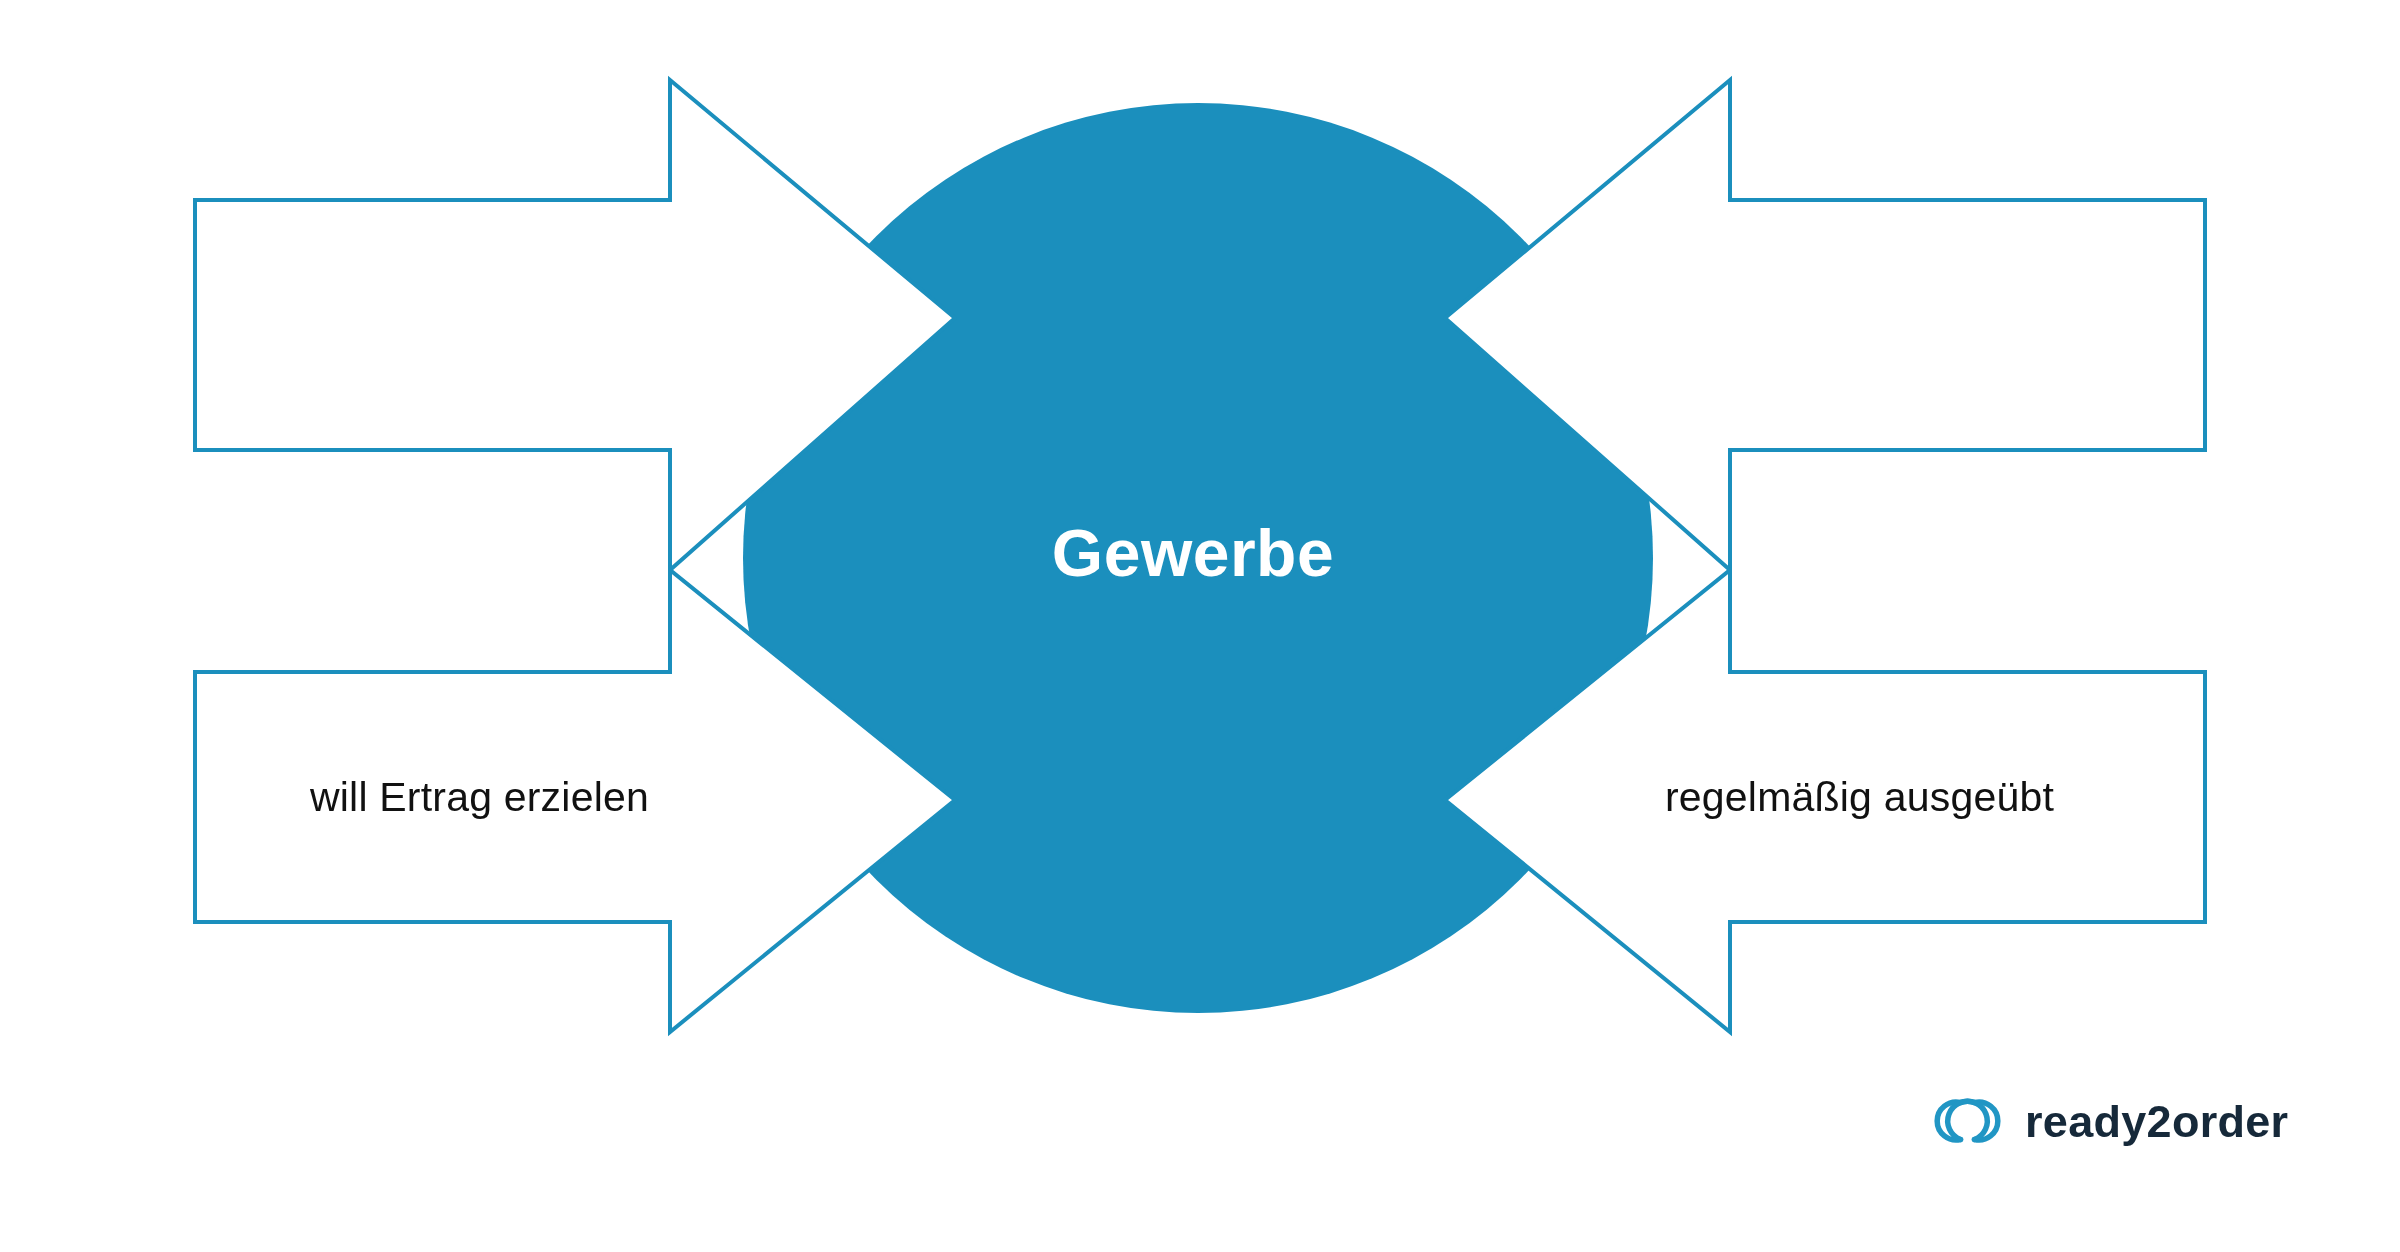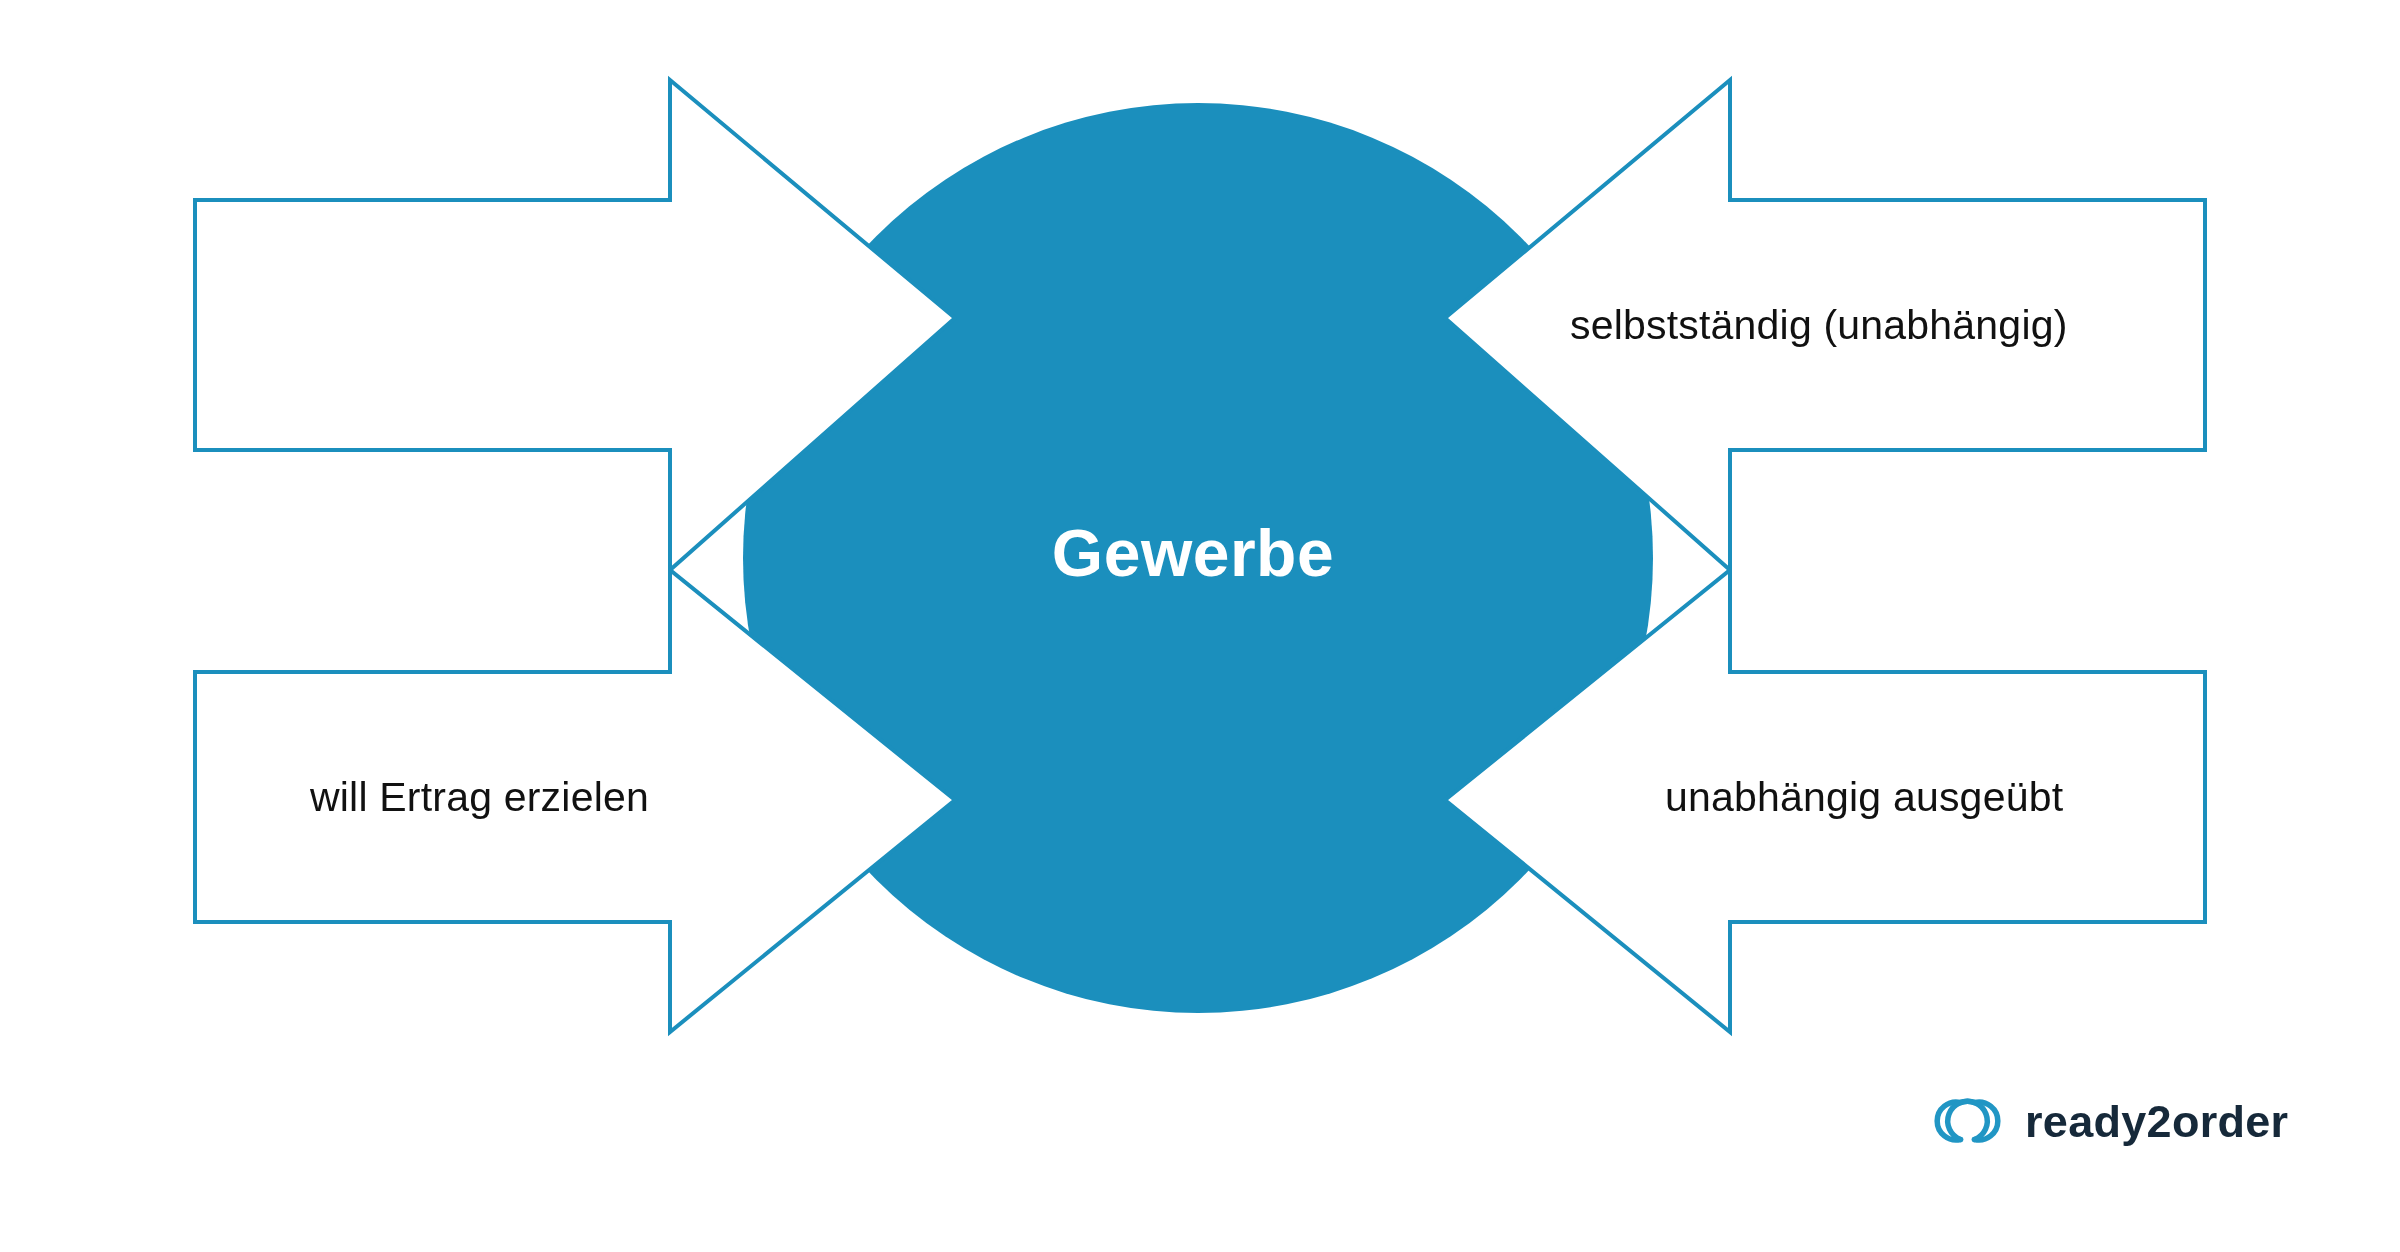--- a/index.html
+++ b/index.html
@@ -89,25 +89,24 @@
     <polygon class="arrow" id="arrow-bl" points="195,672 670,672 670,570 955,800 670,1032 670,922 195,922" fill="#ffffff" stroke="#1b8fbd" stroke-width="4" stroke-linejoin="miter"></polygon>
 
     <polygon class="arrow" id="arrow-tr" points="2205,200 1730,200 1730,80 1445,318 1730,570 1730,450 2205,450" fill="#ffffff" stroke="#1b8fbd" stroke-width="4" stroke-linejoin="miter"></polygon>
 
     <polygon class="arrow" id="arrow-br" points="2205,672 1730,672 1730,570 1445,800 1730,1032 1730,922 2205,922" fill="#ffffff" stroke="#1b8fbd" stroke-width="4" stroke-linejoin="miter"></polygon>
   </svg>
 
   <div class="center-label" style="color: rgb(255, 255, 255);">Gewerbe</div>
 
 
-  <div class="arrow-label label-tr">selbstständig (unabhängig)</div>
 
   <div class="arrow-label label-bl">will Ertrag erzielen</div>
 
-  <div class="arrow-label label-br">unabhängig ausgeübt</div>
+  <div class="arrow-label label-br">regelmäßig ausgeübt</div>
 
   <div id="brand">
     <svg id="brand-mark" width="75" height="52" viewBox="0 0 75 52">
       <path d="M30.5 7.5 A19 19 0 1 0 30.5 44.5" fill="none" stroke-width="5.5" stroke-linecap="round" stroke="#2196c4"></path>
       <path d="M44.5 7.5 A19 19 0 1 1 44.5 44.5" fill="none" stroke-width="5.5" stroke-linecap="round" stroke="#2196c4"></path>
       <path d="M30.5 7.5 A19 19 0 0 1 44.5 44.5" fill="none" stroke-width="5.5" stroke-linecap="round" stroke="#2196c4"></path>
       <path d="M44.5 7.5 A19 19 0 0 0 30.5 44.5" fill="none" stroke-width="5.5" stroke-linecap="round" stroke="#2196c4"></path>
     </svg>
     <span id="brand-text" style="color: rgb(22, 41, 58);">ready2order</span>
   </div>

